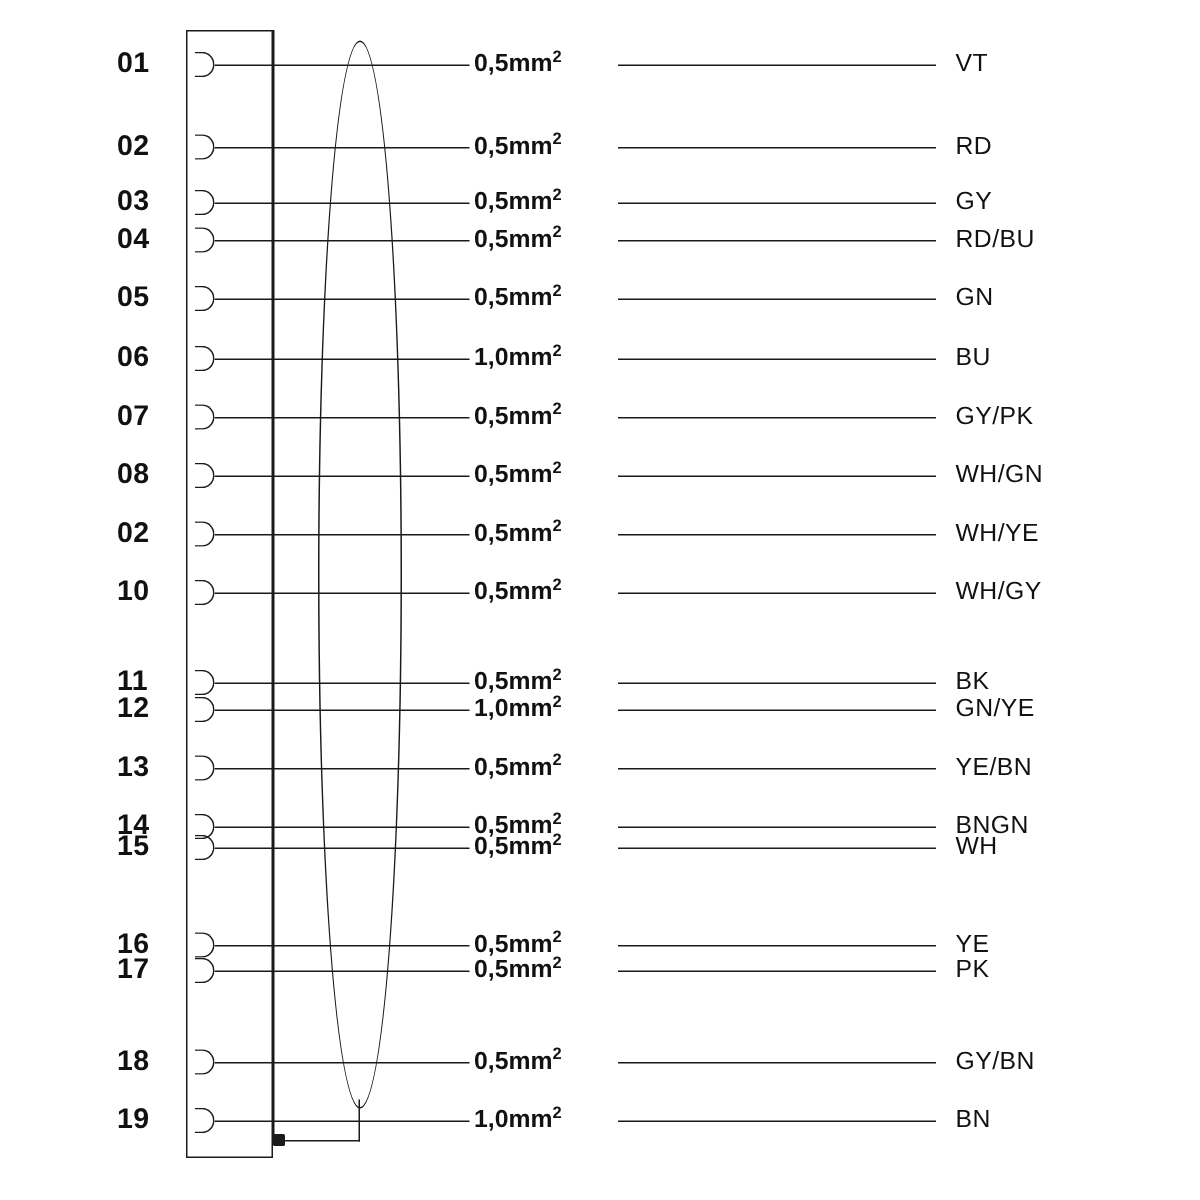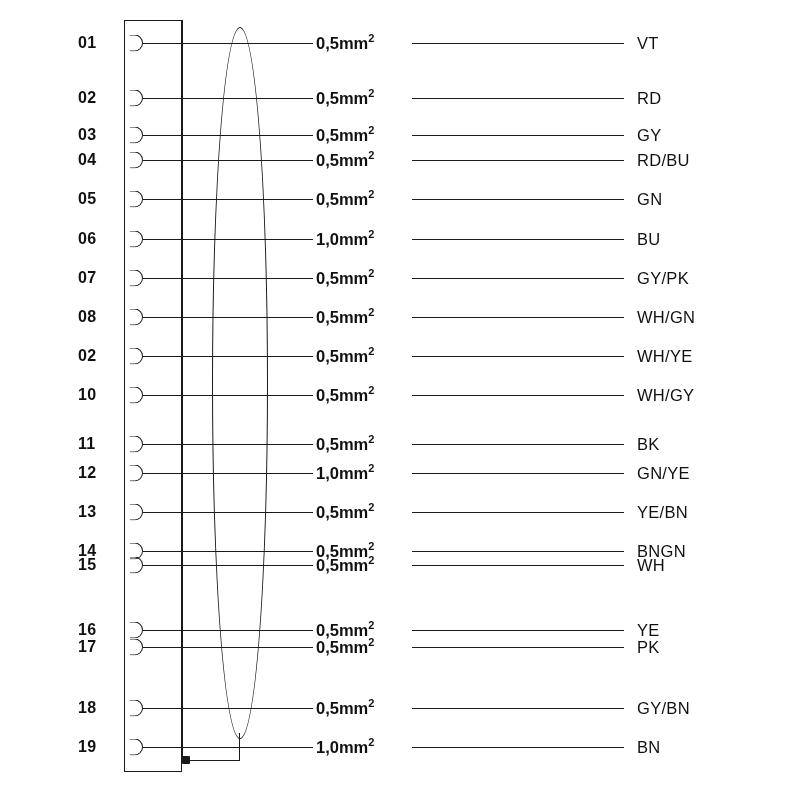--- a/index.html
+++ b/index.html
@@ -78,21 +78,21 @@
     position: absolute;
     left: 0;
     height: 38px;
     width: 800px;
   }
   .pin-label {
     position: absolute;
     left: 78px;
     top: 50%;
     transform: translateY(-50%);
-    font-size: 16px;
+    font-size: 19px;
     font-weight: bold;
     color: #111111;
     letter-spacing: 0.3px;
     white-space: nowrap;
   }
   
   .pin-socket {
     position: absolute;
     left: 130px;
     top: 50%;
@@ -236,21 +236,21 @@
         <div class="color-code">WH/YE</div>
       </div>
       <div class="row" style="top: 375.9px;">
         <div class="pin-label">10</div>
         <div class="pin-socket"></div>
         <div class="wire-left"></div>
         <div class="gauge"><span>0,5mm</span><sup>2</sup></div>
         <div class="wire-right"></div>
         <div class="color-code">WH/GY</div>
       </div>
-      <div class="row" style="top: 425px; text-align: center;">
+      <div class="row" style="top: 436px; text-align: center;">
         <div class="pin-label">11</div>
         <div class="pin-socket"></div>
         <div class="wire-left"></div>
         <div class="gauge"><span>0,5mm</span><sup>2</sup></div>
         <div class="wire-right"></div>
         <div class="color-code">BK</div>
       </div>
       <div class="row" style="top: 454.1px;">
         <div class="pin-label">12</div>
         <div class="pin-socket"></div>

